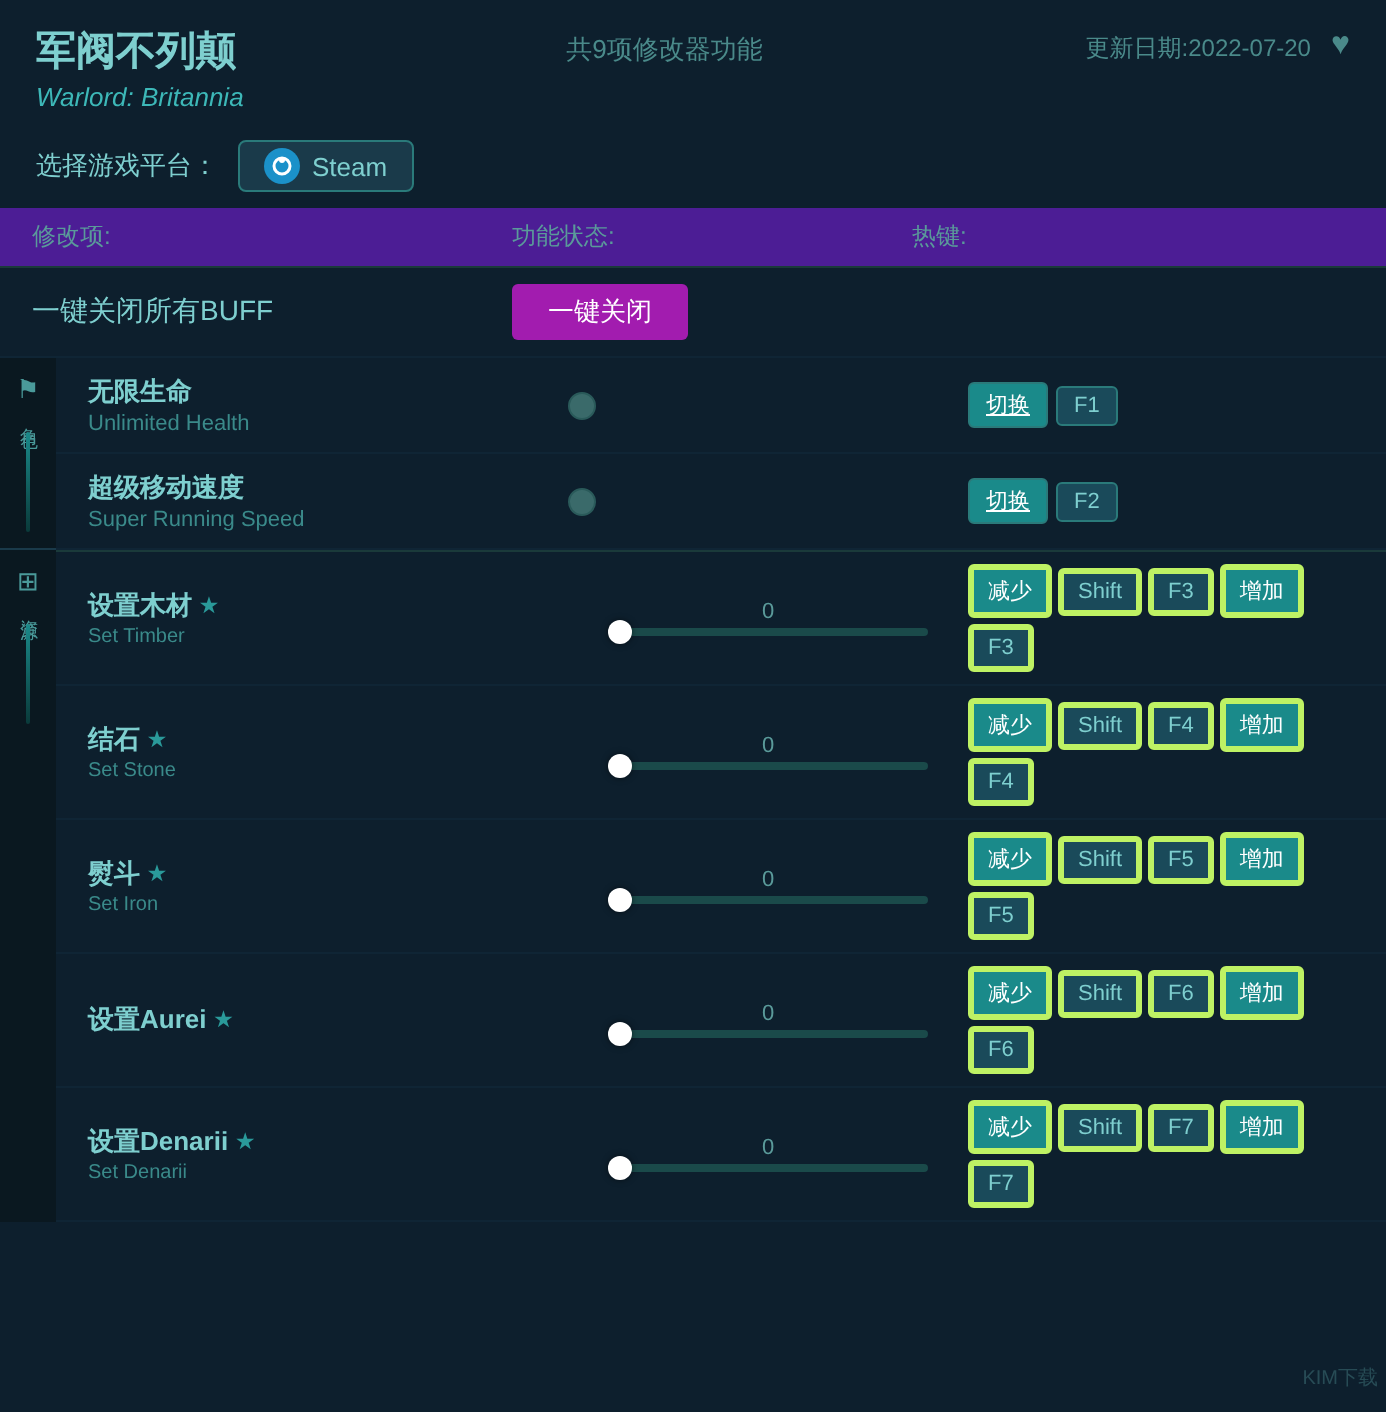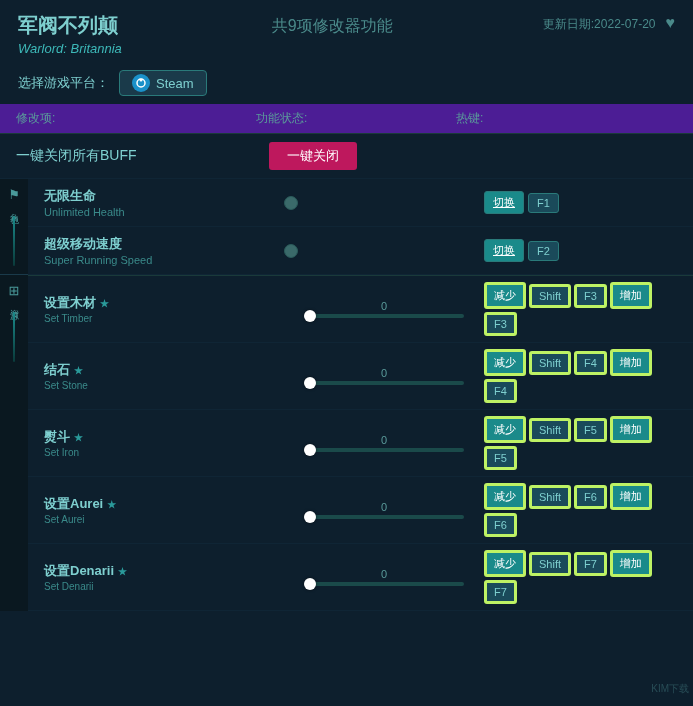--- a/index.html
+++ b/index.html
@@ -25,21 +25,21 @@
       color: #7ecfcf;
     }
     .game-title-en {
       font-size: 13px;
       color: #3db8b8;
       margin-top: 2px;
       font-style: italic;
     }
     .header-center {
       text-align: center;
-      font-size: 16px;
+      font-size: 13px;
       color: #4a8a8a;
       margin-top: 4px;
     }
     .header-right {
       text-align: right;
       font-size: 12px;
       color: #4a8a8a;
       margin-top: 4px;
     }
     .heart-icon {
@@ -94,29 +94,28 @@
     .col-status { width: 200px; }
     .col-hotkey { flex: 1; }
     .buff-row {
       display: flex;
       align-items: center;
       padding: 8px 16px;
       border-bottom: 1px solid #0f2535;
       background: #0d1f2d;
     }
     .buff-btn {
-      background: #be185d;
+      background: #a21caf;
       border: none;
       border-radius: 3px;
       padding: 5px 18px;
       color: #ffffff;
       font-size: 13px;
       cursor: pointer;
       font-family: inherit;
-      margin-left: 13px;
     }
     .section-divider {
       height: 1px;
       background: #1a3a3a;
       margin: 0;
     }
     .mod-row {
       display: flex;
       align-items: center;
       padding: 8px 16px;
@@ -449,21 +448,20 @@
       <button class="rkey-btn">F5</button>
       <button class="rkey-btn action">增加</button>
       <button class="rkey-btn">F5</button>
     </div>
   </div>
         <div class="resource-row">
     <div class="resource-name-col">
       <div class="resource-name-cn">
         设置Aurei <span class="star-icon">★</span>
       </div>
-      <div class="resource-name-en">Set Aurei</div>
     </div>
     <div class="slider-col">
       <div class="slider-value">0</div>
       <div class="slider-track">
         <div class="slider-thumb"></div>
       </div>
     </div>
     <div class="resource-hotkey-col">
       <button class="rkey-btn action">减少</button>
       <button class="rkey-btn">Shift</button>

